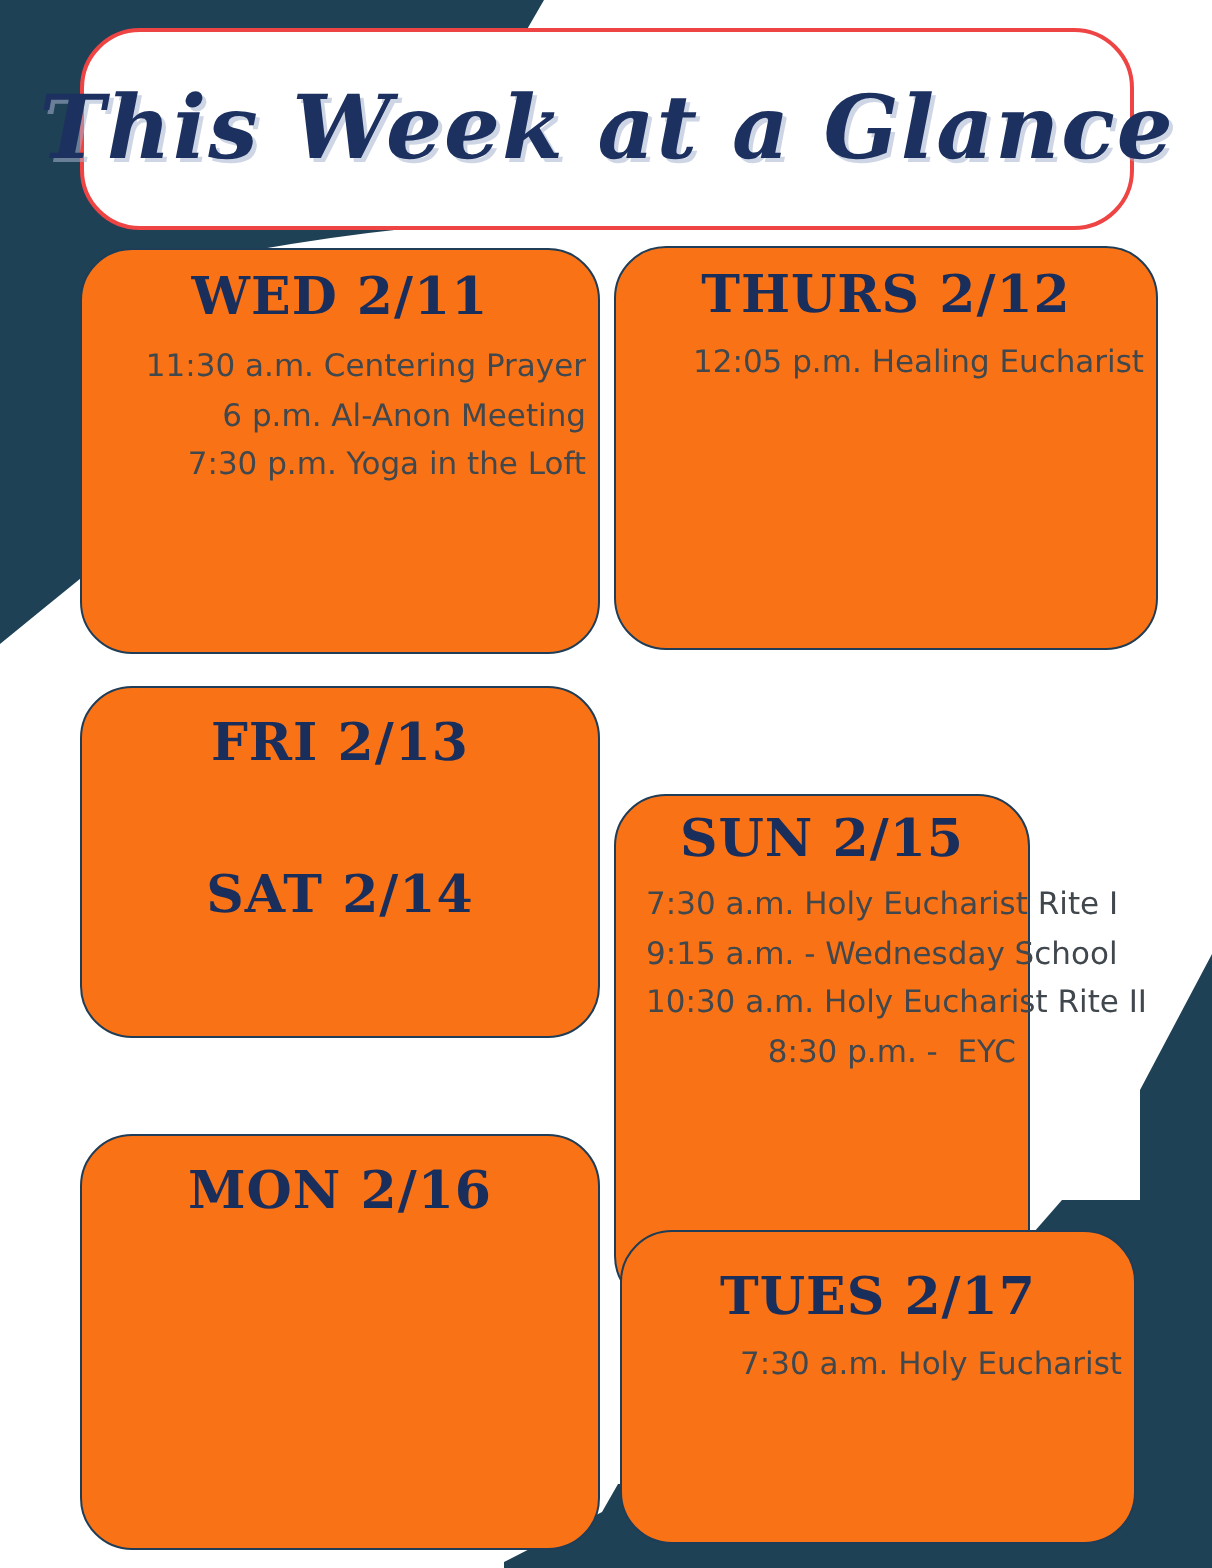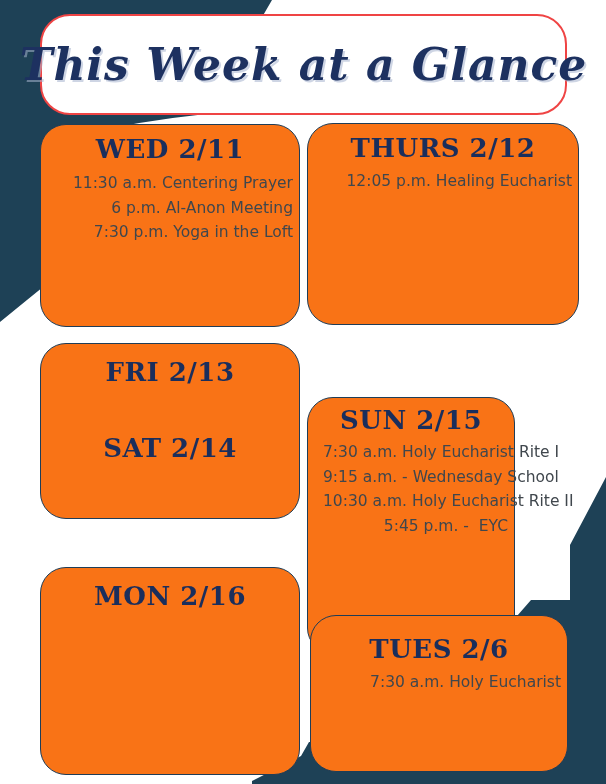--- a/index.html
+++ b/index.html
@@ -81,28 +81,28 @@
     <div class="day-header fri">FRI 2/13</div>
     <div class="day-header sat">SAT 2/14</div>
   </div>
 
   <div class="card card-sun">
     <div class="day-header">SUN 2/15</div>
     <div class="events">
       <div class="event-line">7:30 a.m. Holy Eucharist Rite I</div>
       <div class="event-line">9:15 a.m. - Wednesday School</div>
       <div class="event-line">10:30 a.m. Holy Eucharist Rite II</div>
-      <div class="event-line">5:45 p.m. -  EYC</div>
+      <div class="event-line">8:30 p.m. -  EYC</div>
     </div>
   </div>
 
   <div class="card card-mon">
     <div class="day-header">MON 2/16</div>
   </div>
 
   <div class="card card-tues">
-    <div class="day-header">TUES 2/6</div>
+    <div class="day-header">TUES 2/17</div>
     <div class="events">
       <div class="event-line">7:30 a.m. Holy Eucharist</div>
     </div>
   </div>
 
 </div>
 
 </body></html>

